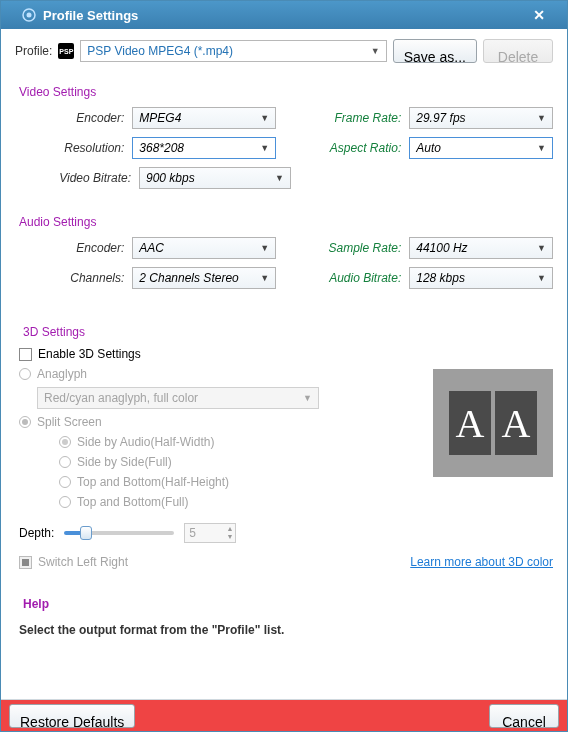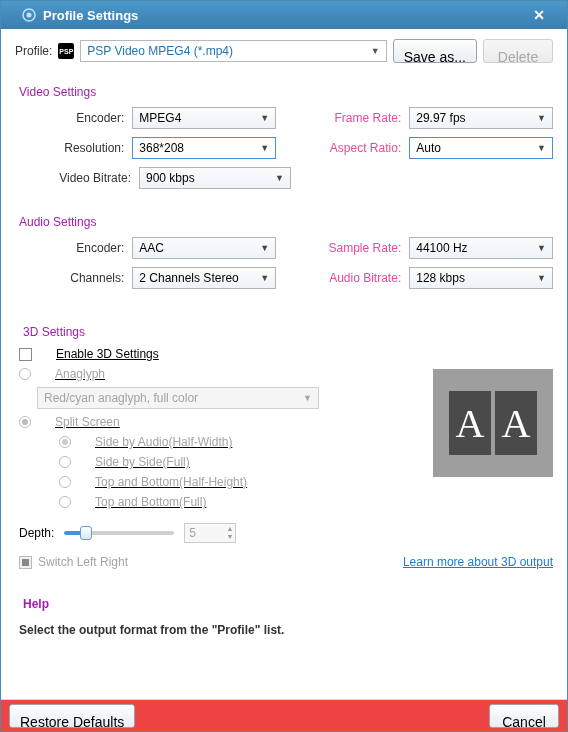--- a/index.html
+++ b/index.html
@@ -13,29 +13,29 @@
 .content { flex: 1; background: #fff; padding: 10px 14px; display: flex; flex-direction: column; gap: 0; overflow: hidden; }
 .profile-row { display:flex; align-items:center; gap:6px; margin-bottom:16px; }
 .profile-label { font-size:12px; color:#333; }
 .psp-icon { width:16px; height:16px; background:#000; color:#fff; font-size:7px; display:flex; align-items:center; justify-content:center; font-weight:bold; border-radius:2px; }
 .profile-select { flex:1; height:22px; border:1px solid #b8b8b8; background:#fff; display:flex; align-items:center; padding:0 6px; color:#2573b5; position:relative;text-align:center; }
 .profile-select .caret { margin-left:auto; color:#555; font-size:9px; }
 .btn { height:24px; border:1px solid #9aa3aa; background:linear-gradient(#fdfdfd,#e8eef3); border-radius:3px; padding:9px 10px; font-size:14px; cursor:pointer; min-width:70px; }
 .btn-disabled { color:#a9a9a9; background:linear-gradient(#f6f6f6,#ececec); border-color:#cfcfcf; cursor:default; }
 .section-title { color:#a21caf; font-size:12px; margin:6px 0 8px 4px; }
 .fields-grid { padding-left:4px; margin-bottom:12px; }
-.field-row { display:flex; align-items:center; margin-bottom:8px; gap:8px; }
+.field-row { display:flex; align-items:center; margin-bottom:8px; gap:8px;font-style:italic; }
 .field-label { width:112px; text-align:right; color:#333; }
-.field-label2 { width:92px; text-align:right; color:#ec4899; }
+.field-label2 { width:92px; text-align:right; color:#15803d; }
 .dropdown { width:152px; height:22px; border:1px solid #b4b4b4; background:linear-gradient(#fafcfe,#eef3f7); display:flex; align-items:center; padding:0 6px; font-size:12px; position:relative; }
 .dropdown.focused { border:1px solid #4a90d9; background:#fff; }
 .dropdown .caret { margin-left:auto; color:#444; font-size:9px; }
 .col-gap { width:24px; }
 .three-d-box { border-top:0; margin-top:10px; }
-.checkbox-row { display:flex; align-items:center; gap:24px; margin-bottom:6px; padding-left:4px;text-decoration:underline; }
+.checkbox-row { display:flex; align-items:center; gap:6px; margin-bottom:6px; padding-left:4px; }
 .checkbox { width:13px; height:13px; border:1px solid #888; background:#fff; display:inline-flex; align-items:center; justify-content:center; font-size:10px; color:#333; }
 .checkbox.disabled { background:#f0f0f0; border-color:#bbb; }
 .checkbox .mark { width:7px; height:7px; background:#888; }
 .radio { width:12px; height:12px; border:1px solid #888; border-radius:50%; background:#fff; display:inline-flex; align-items:center; justify-content:center; }
 .radio.disabled { border-color:#bbb; }
 .radio .dot { width:6px; height:6px; border-radius:50%; background:#888; }
 .disabled-text { color:#a4a4a4; }
 .sub-pad { padding-left:22px; }
 .sub-pad2 { padding-left:40px; }
 .threeD-content { display:flex; gap:20px; }
@@ -215,21 +215,21 @@
             </span>
         </div>
       </div>
       <div class="switch-row">
         <div style="display:flex;align-items:center;gap:6px;">
           <span class="checkbox disabled">
               <span class="mark"></span>
             </span>
           <span class="disabled-text">Switch Left Right</span>
         </div>
-        <span class="link">Learn more about 3D output</span>
+        <span class="link">Learn more about 3D color</span>
       </div>
     </div>
 
     <div class="help-section">
       <div class="section-title" style="margin-left:8px;">Help</div>
       <div class="help-text">Select the output format from the "Profile" list.</div>
     </div>
   </div>
 
   <div class="footer">

